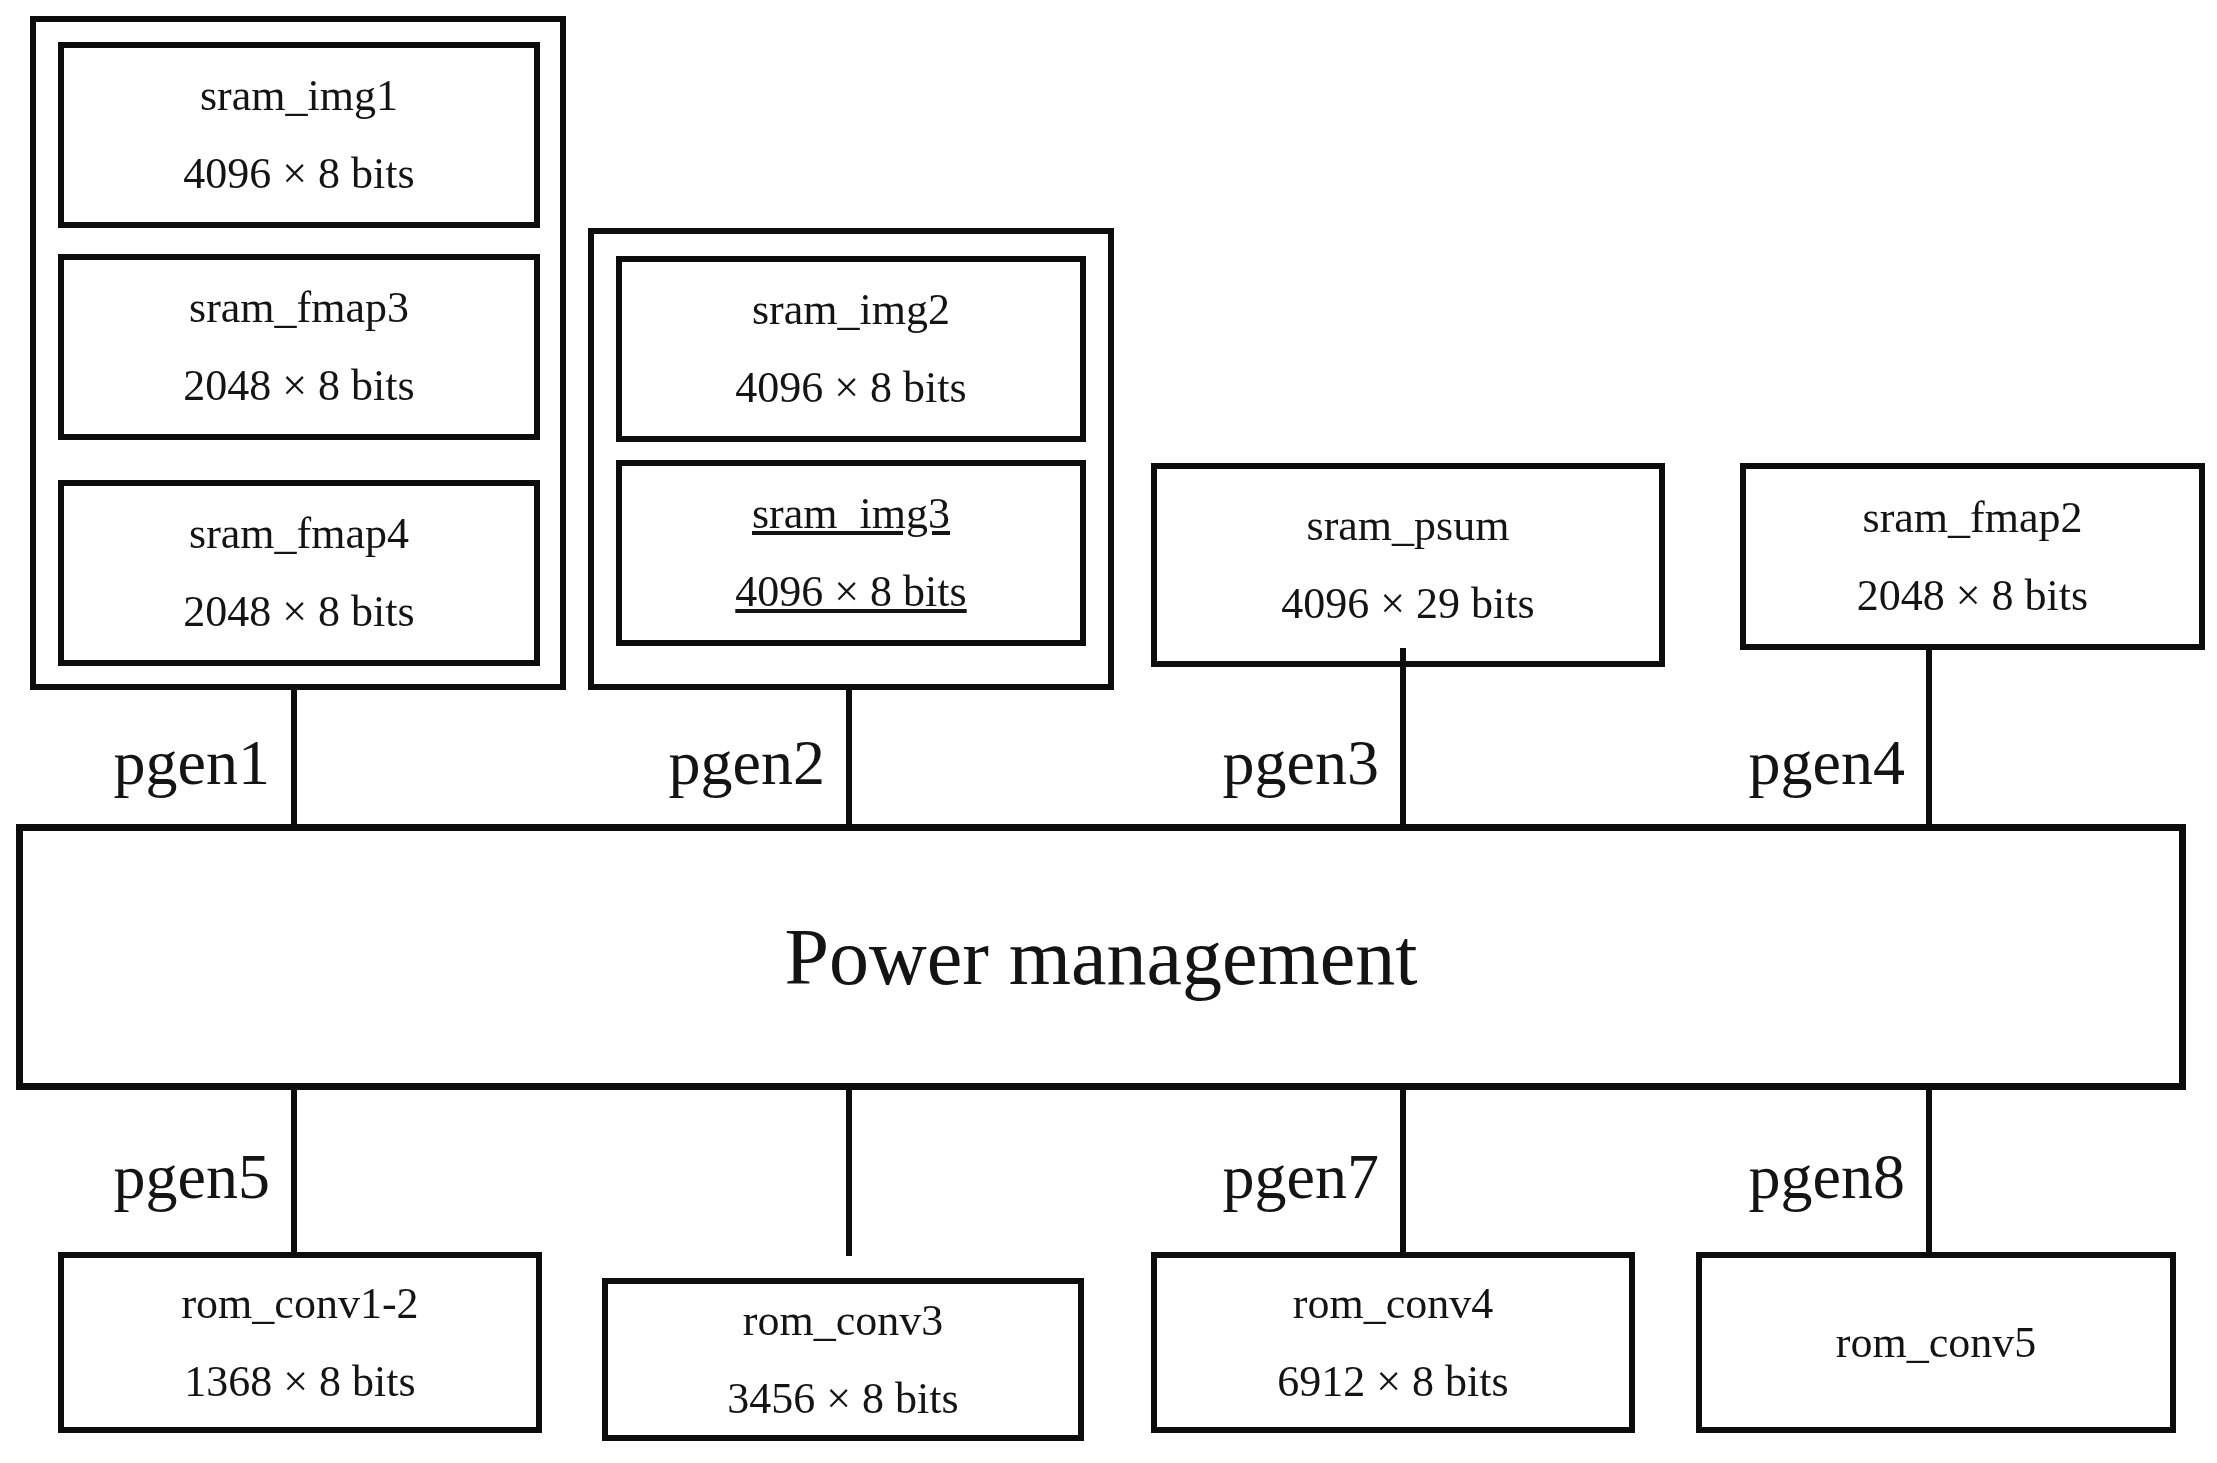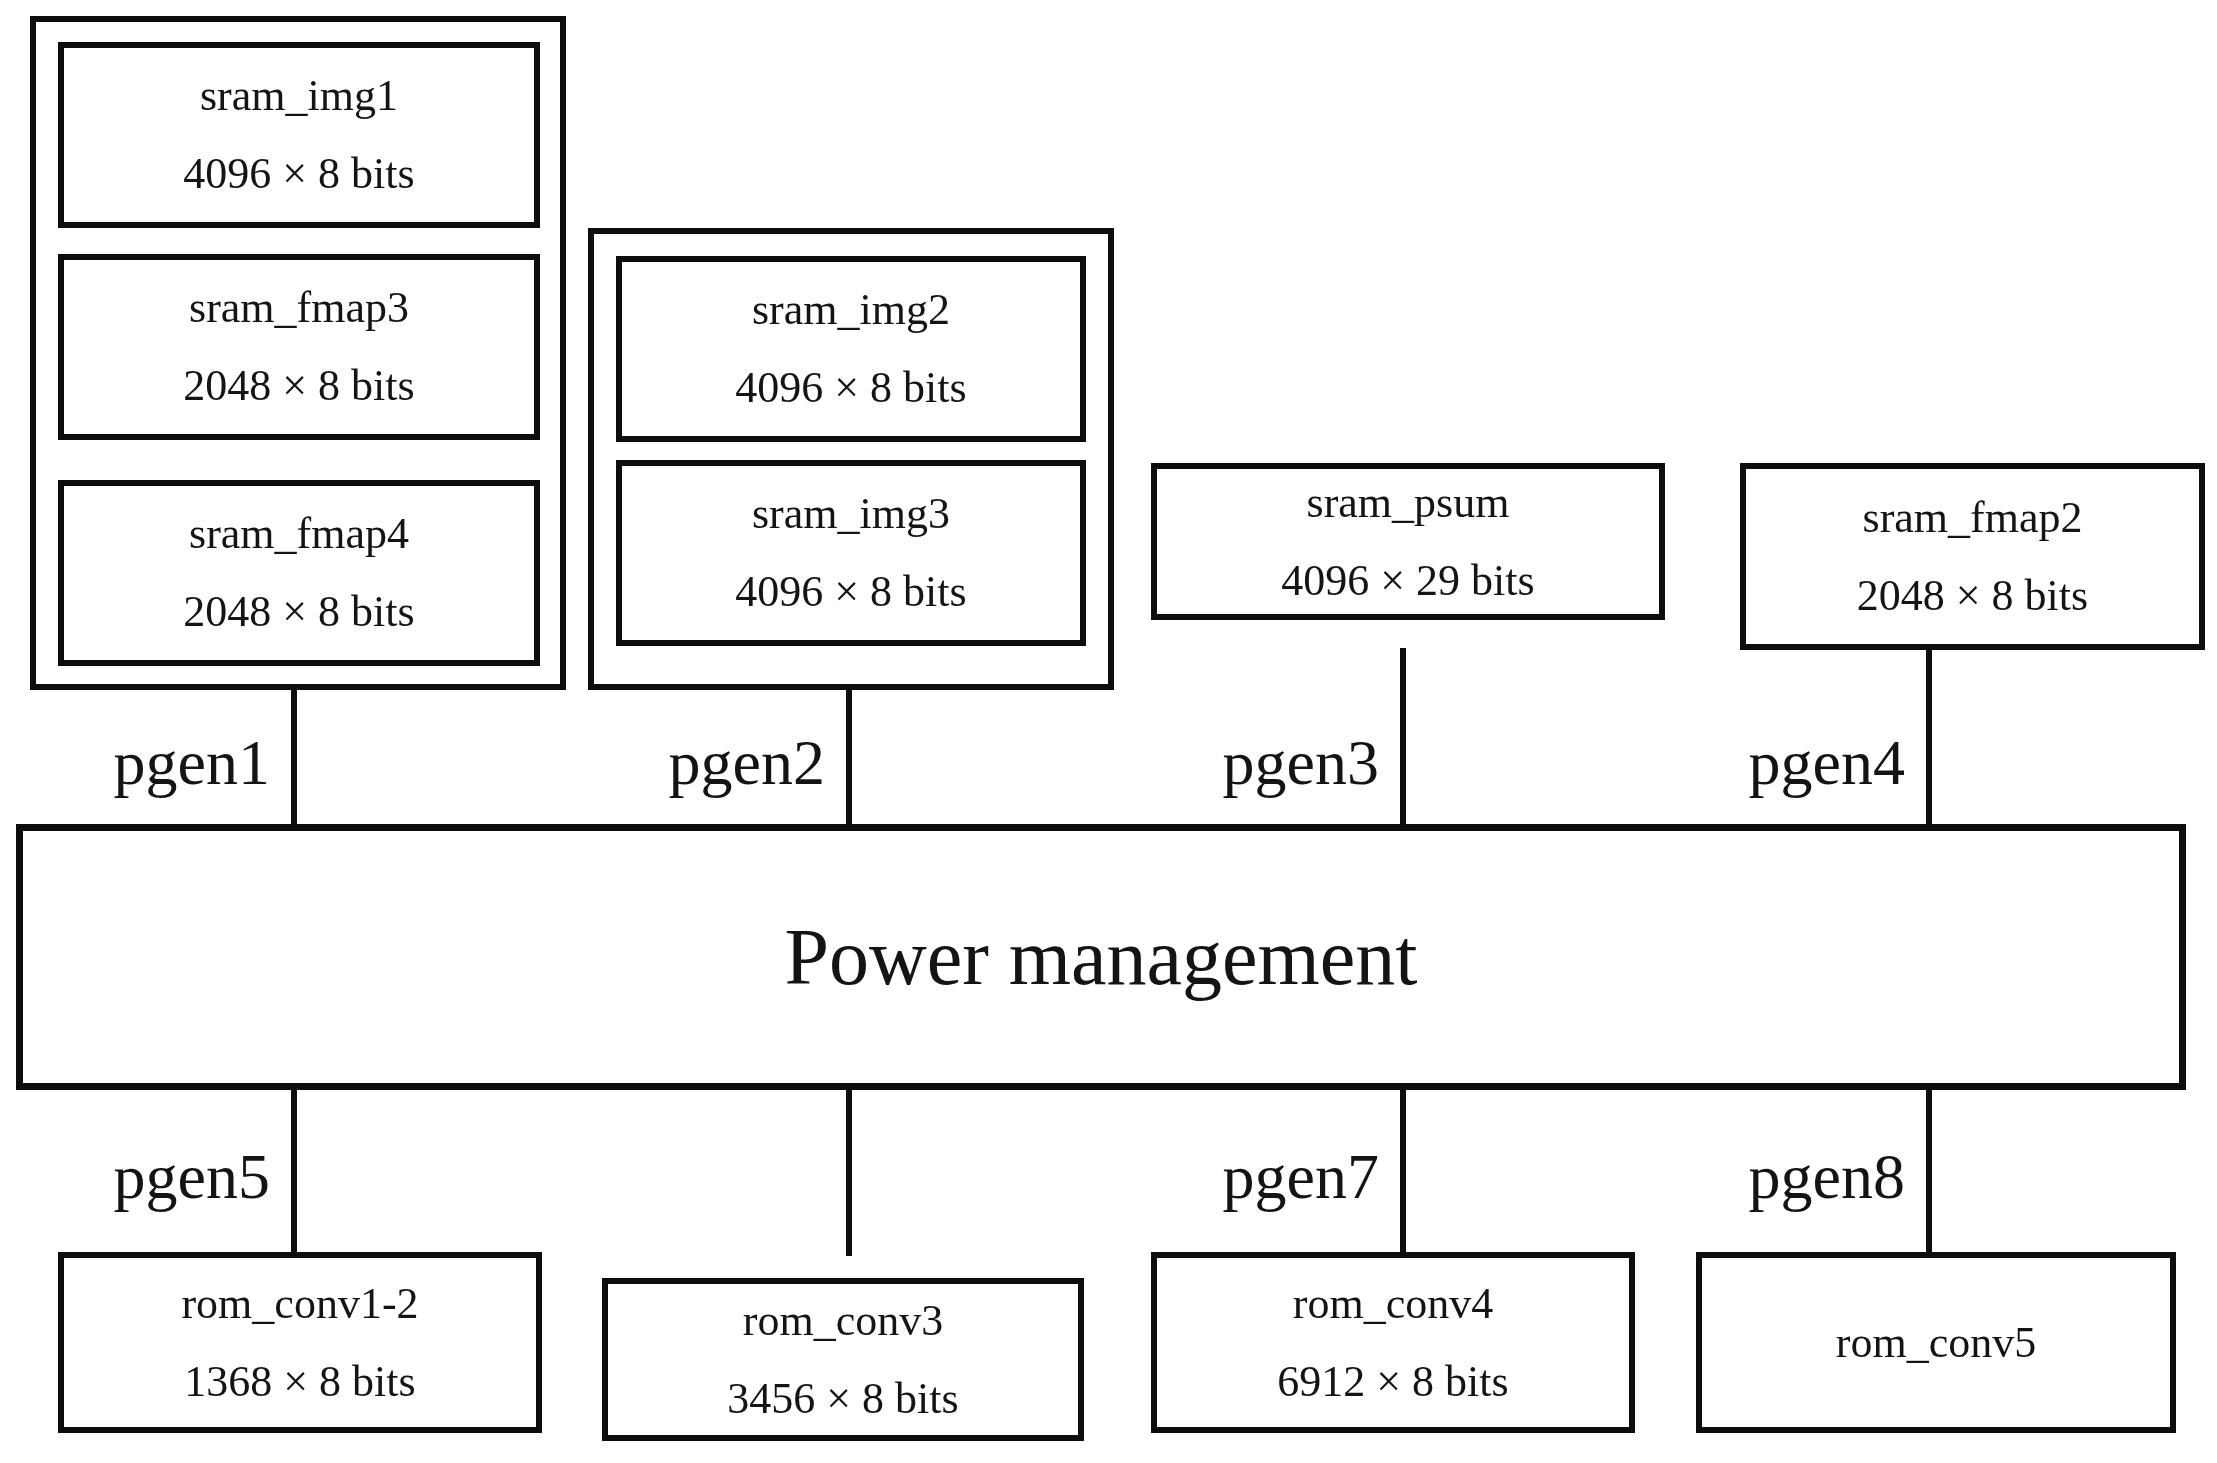--- a/index.html
+++ b/index.html
@@ -75,27 +75,27 @@
       <div>sram_fmap4</div>
       <div>2048 × 8 bits</div>
     </div>
   </div>
 
   <div class="box group" style="left:588px; top:228px; width:526px; height:462px;">
     <div class="box mem" style="left:22px; top:22px; width:470px; height:186px;">
       <div>sram_img2</div>
       <div>4096 × 8 bits</div>
     </div>
-    <div class="box mem" style="left:22px; top:226px; width:470px; height:186px;">
+    <div class="box mem" style="left:22px; top:226px; width:470px; height:186px;text-decoration:underline;">
       <div>sram_img3</div>
       <div>4096 × 8 bits</div>
     </div>
   </div>
 
-  <div class="box mem" style="left:1151px; top:463px; width:514px; height:157px;">
+  <div class="box mem" style="left:1151px; top:463px; width:514px; height:204px;">
     <div>sram_psum</div>
     <div>4096 × 29 bits</div>
   </div>
   <div class="box mem" style="left:1740px; top:463px; width:465px; height:187px;">
     <div>sram_fmap2</div>
     <div>2048 × 8 bits</div>
   </div>
 
   <div class="vline" style="left:291px; top:688px; height:138px;"></div>
   <div class="vline" style="left:846px; top:688px; height:138px;"></div>

